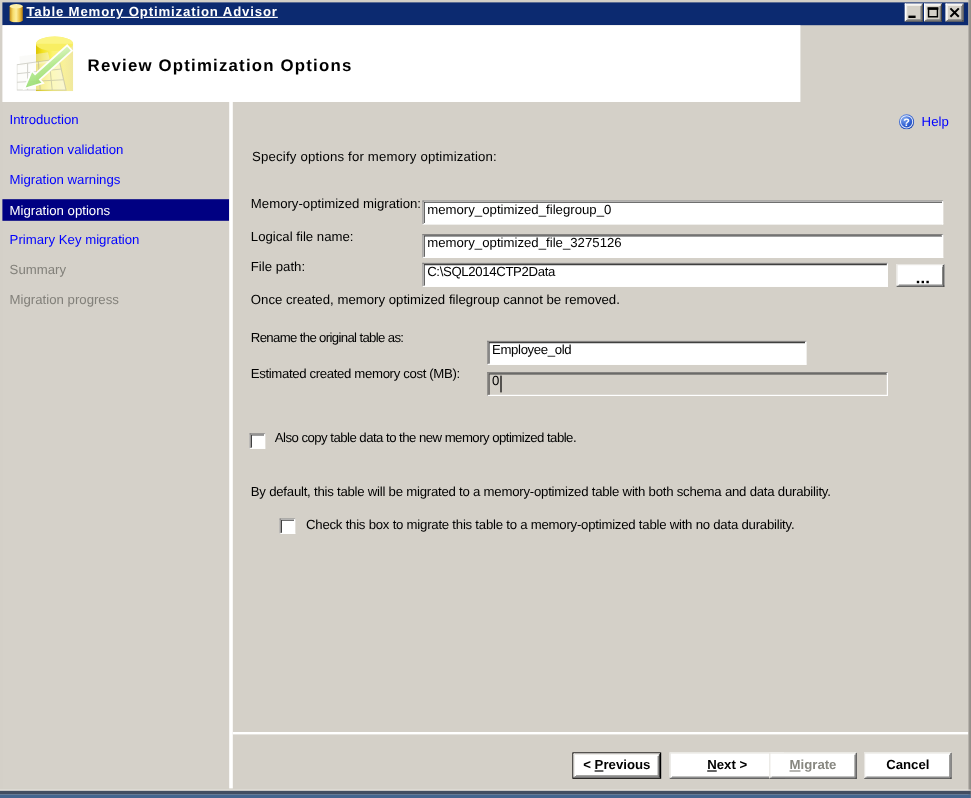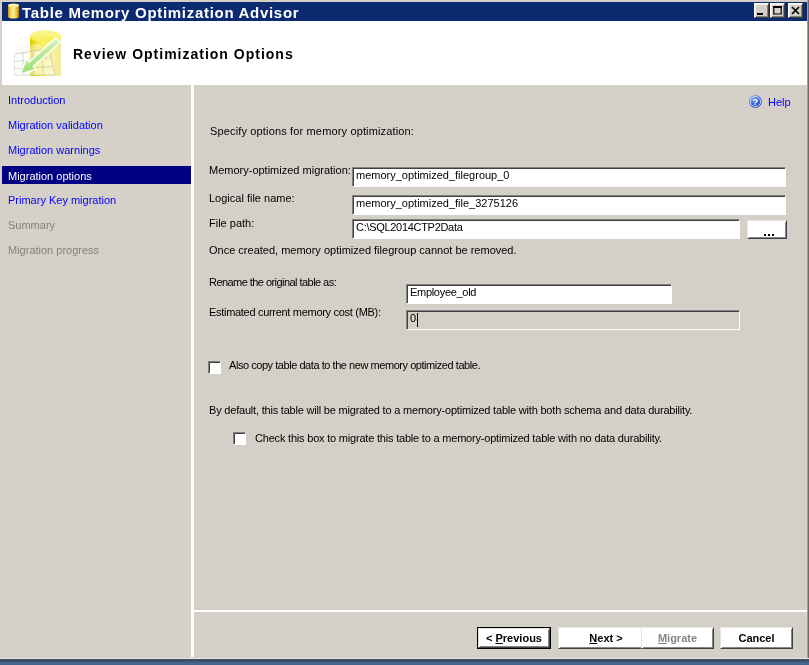--- a/index.html
+++ b/index.html
@@ -1,26 +1,26 @@
 <!DOCTYPE html>
 <html><head>
 <meta charset="utf-8">
 <style>
 html,body{margin:0;padding:0;}
 body{width:809px;height:665px;overflow:hidden;position:relative;
   background:#d4d0c8;font-family:"Liberation Sans",sans-serif;font-size:11px;color:#000;}
 .abs{position:absolute;}
 
 #titlebar{left:2px;top:2px;width:805px;height:19px;background:#0c2a70;}
-#titletext{left:20px;top:2px;color:#fff;font-weight:bold;font-size:15px;letter-spacing:0.7px;}
+#titletext{left:20px;top:2px;color:#fff;font-weight:bold;font-size:11px;letter-spacing:0.7px;text-decoration:underline;}
 .winbtn{box-sizing:border-box;width:15px;height:15px;top:1px;background:#d4d0c8;
   border:1px solid;border-color:#fff #404040 #404040 #fff;
   box-shadow:inset 1px 1px 0 #f0ede8, inset -1px -1px 0 #808080;}
 
-#header{left:2px;top:21px;width:805px;height:64px;background:#fff;}
+#header{left:2px;top:21px;width:665px;height:64px;background:#fff;}
 #headtitle{left:71px;top:25px;font-size:14px;font-weight:bold;letter-spacing:1.0px;}
 
 #sidebar{left:2px;top:85px;width:189px;height:572px;background:#d5d1c9;}
 .nav{left:8px;width:178px;height:18px;line-height:18px;color:#0000ff;}
 .nav.dis{color:#82807a;}
 #selbar{left:2px;top:166px;width:189px;height:18px;background:#000082;}
 #seltext{left:6px;top:1px;color:#fff;line-height:18px;}
 #divider{left:191px;top:85px;width:3px;height:572px;background:#fff;}
 
 .lbl{color:#000;}
@@ -155,21 +155,21 @@
     <span class="abs" style="left:16px;top:13px;width:2px;height:2px;background:#000;"></span>
     <span class="abs" style="left:20px;top:13px;width:2px;height:2px;background:#000;"></span>
     <span class="abs" style="left:24px;top:13px;width:2px;height:2px;background:#000;"></span>
   </div>
 
   <div class="abs lbl" style="left:209px;top:244px">Once created, memory optimized filegroup cannot be removed.</div>
 
   <div class="abs lbl" style="left:209px;top:276px;letter-spacing:-0.55px;">Rename the original table as:</div>
   <div class="abs tb" style="left:406px;top:284px;width:266px;"><span class="tbin" style="letter-spacing:-0.3px;">Employee_old</span></div>
 
-  <div class="abs lbl" style="left:209px;top:306px;letter-spacing:-0.3px;">Estimated current memory cost (MB):</div>
+  <div class="abs lbl" style="left:209px;top:306px;letter-spacing:-0.3px;">Estimated created memory cost (MB):</div>
   <div class="abs tb" style="left:406px;top:310px;width:334px;background:#d4d0c8;"><span class="tbin">0</span><span class="abs" style="left:10px;top:2px;width:1px;height:14px;background:#000;"></span></div>
 
   <div class="abs cb" style="left:208px;top:361px"></div>
   <div class="abs lbl" style="left:229px;top:359px;letter-spacing:-0.45px;">Also copy table data to the new memory optimized table.</div>
 
   <div class="abs lbl" style="left:209px;top:404px;letter-spacing:-0.2px;">By default, this table will be migrated to a memory-optimized table with both schema and data durability.</div>
 
   <div class="abs cb" style="left:233px;top:432px"></div>
   <div class="abs lbl" style="left:255px;top:432px;letter-spacing:-0.2px;">Check this box to migrate this table to a memory-optimized table with no data durability.</div>
 

